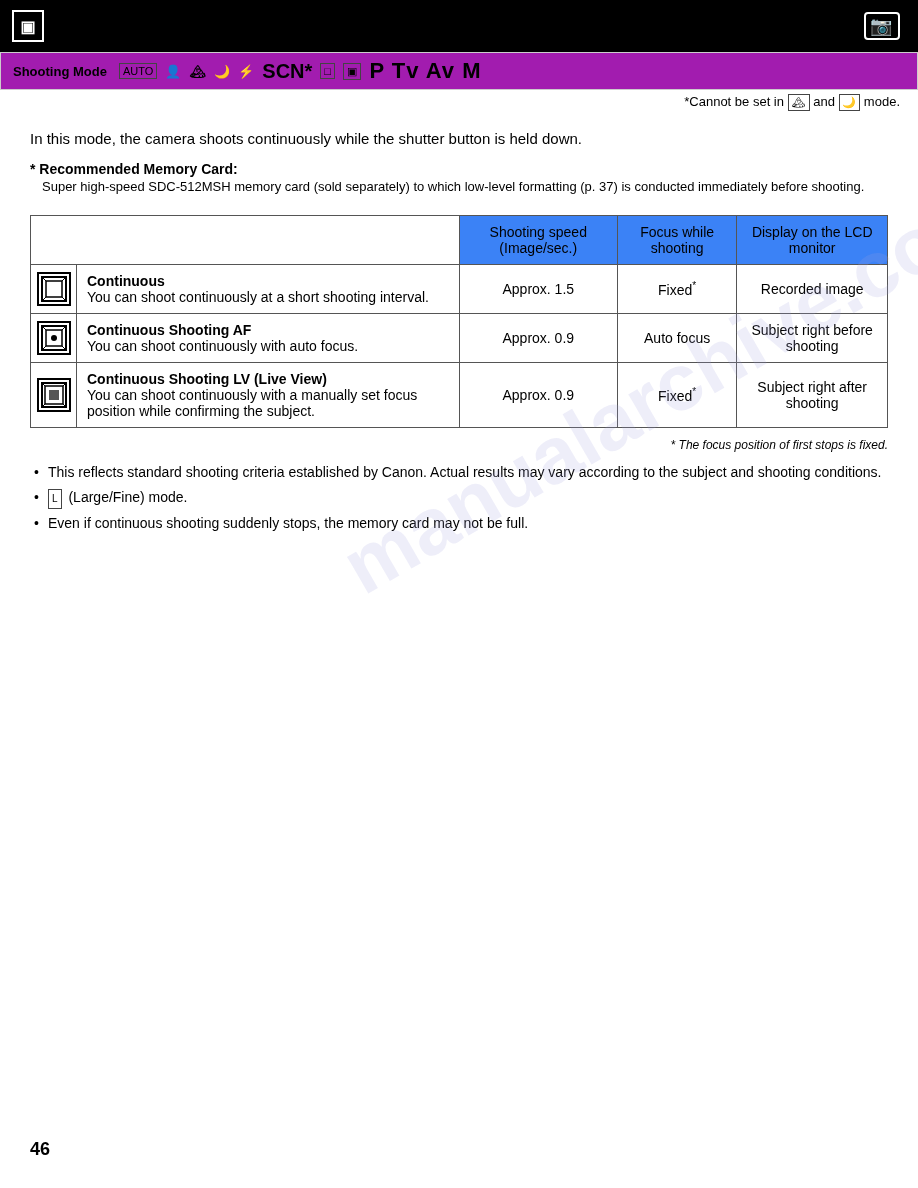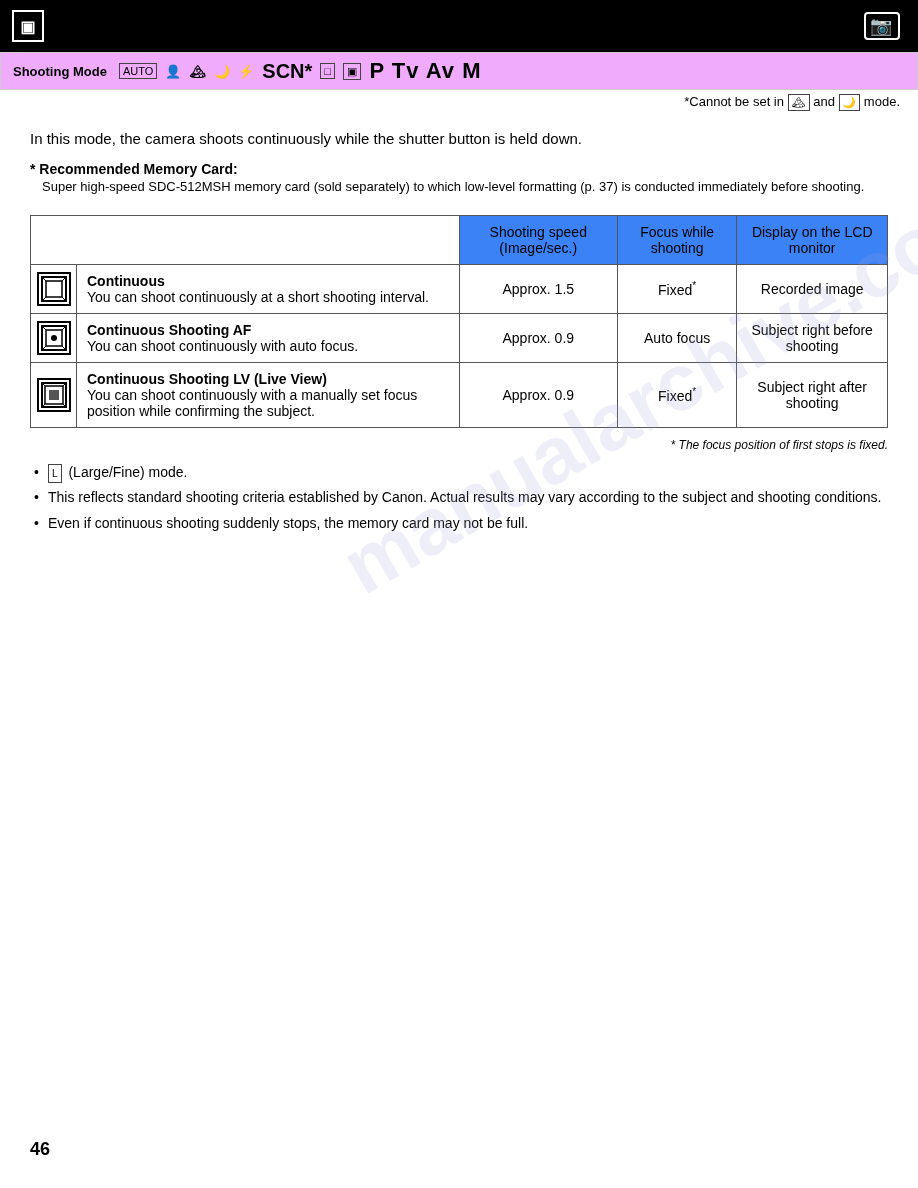--- a/index.html
+++ b/index.html
@@ -45,21 +45,21 @@
       border: 2px solid #fff;
       border-radius: 4px;
       display: inline-flex;
       align-items: center;
       justify-content: center;
       font-size: 18px;
     }
 
     
     .shooting-mode-bar {
-      background: #f0abfc;
+      background: #a21caf;
       border: 1px solid #ccc;
       padding: 5px 12px;
       display: flex;
       align-items: center;
       gap: 8px;
       font-size: 13px;
       flex-wrap: wrap;
     }
     .mode-label {
       font-weight: bold;
@@ -342,25 +342,25 @@
           <td>Fixed<sup>*</sup></td>
           <td>Subject right after shooting</td>
         </tr>
       </tbody>
     </table>
 
     <p class="footnote-right">* The focus position of first stops is fixed.</p>
 
     <ul class="bullet-list">
       <li>
+        <span>This reflects standard shooting criteria established by Canon. Actual results may vary according to the subject and shooting conditions.</span>
+      </li>
+      <li>
         <span class="icon-box" style="font-size:10px; margin-right:3px;">L</span>
         <span>(Large/Fine) mode.</span>
-      </li>
-      <li>
-        <span>This reflects standard shooting criteria established by Canon. Actual results may vary according to the subject and shooting conditions.</span>
       </li>
       <li>
         <span>Even if continuous shooting suddenly stops, the memory card may not be full.</span>
       </li>
     </ul>
 
   </div>
 
   <div class="page-number">46</div>
 

